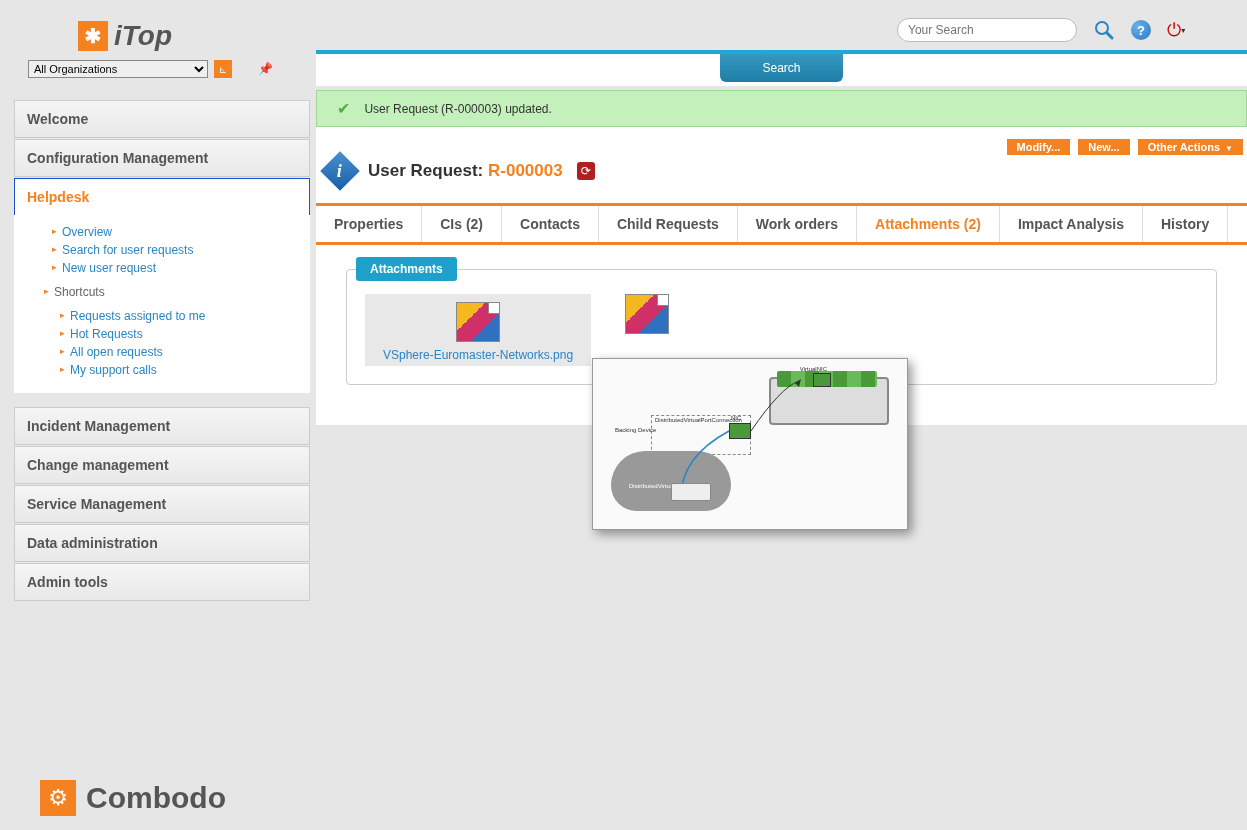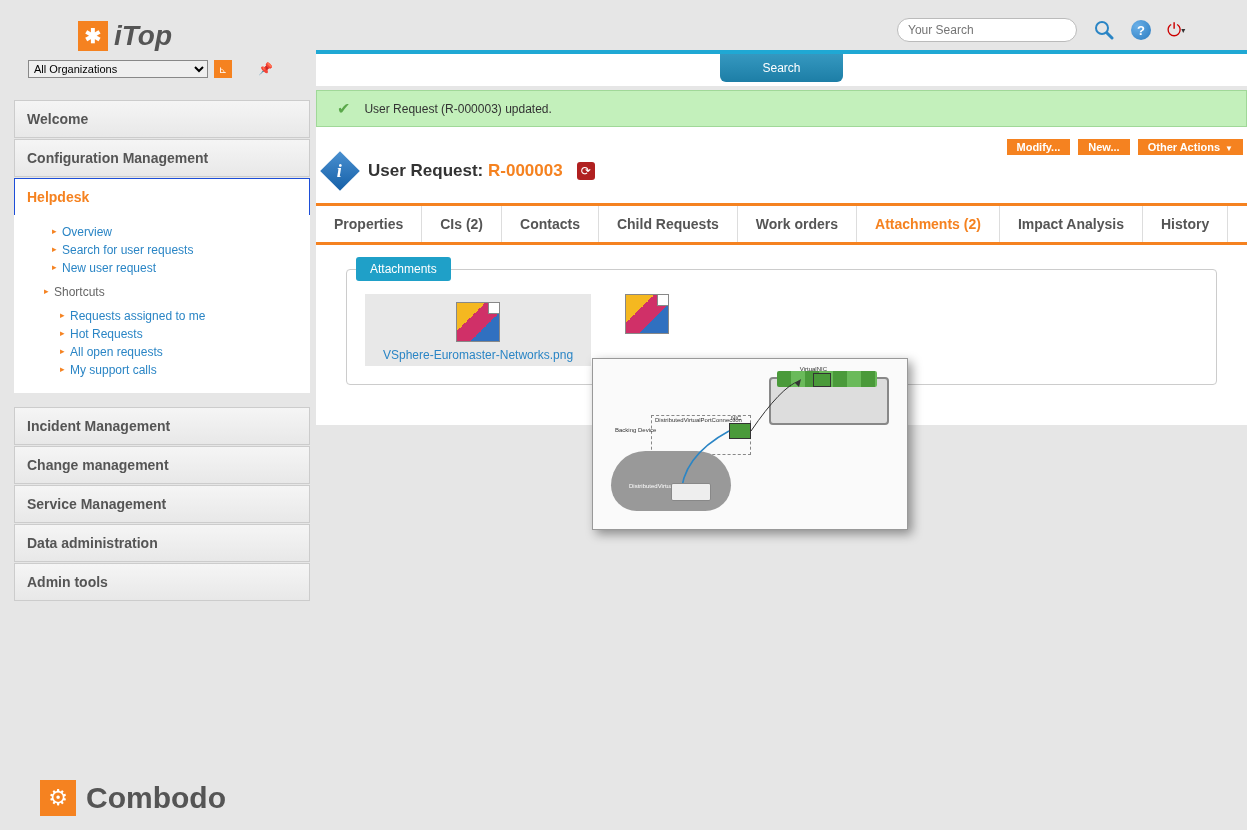--- a/index.html
+++ b/index.html
@@ -58,21 +58,21 @@
 .page-title .ref { color: #f58220; }
 .refresh-icon { width: 18px; height: 18px; background: #b02020; border-radius: 3px; color: #fff; display: flex; align-items: center; justify-content: center; font-size: 12px; cursor: pointer; }
 
 .white-panel { background: #fff; padding-bottom: 30px; }
 
 .tabs { display: flex; border-top: 3px solid #f58220; border-bottom: 3px solid #f58220; background: #fff; }
 .tab { padding: 10px 18px; font-size: 14px; font-weight: bold; color: #555; border-right: 1px solid #ddd; cursor: pointer; }
 .tab.active { color: #f58220; }
 
 .attach-area { padding: 24px 30px 10px 30px; position: relative; }
-.attach-label { position: absolute; top: 12px; left: 40px; background: #1fa0c8; color: #fff; padding: 5px 14px; font-size: 12px; font-weight: normal; border-radius: 3px; z-index: 2; }
+.attach-label { position: absolute; top: 12px; left: 40px; background: #1fa0c8; color: #fff; padding: 5px 14px; font-size: 12px; font-weight: bold; border-radius: 3px; z-index: 2; }
 .attach-box { border: 1px solid #ccc; border-radius: 4px; padding: 24px 18px 18px 18px; min-height: 110px; display: flex; gap: 34px; }
 .thumb { text-align: center; }
 .thumb.highlight { background: #e8e8e8; padding: 8px 18px 4px 18px; }
 .thumb-img { width: 44px; height: 40px; border: 1px solid #888; margin: 0 auto 6px auto; background: linear-gradient(135deg,#f5b820 0 35%, #d03068 35% 65%, #3070c0 65% 100%); position: relative; }
 .thumb-img::after { content: ''; position: absolute; top: 0; right: 0; width: 10px; height: 10px; background: #fff; border-left: 1px solid #888; border-bottom: 1px solid #888; }
 .thumb-name { color: #2a85c5; font-size: 12px; }
 
 
 .preview { position: absolute; left: 592px; top: 358px; width: 316px; height: 172px; background: #fafafa; border: 1px solid #999; box-shadow: 4px 4px 10px rgba(0,0,0,0.4); padding: 8px; }
 .preview-inner { width: 100%; height: 100%; position: relative; }

